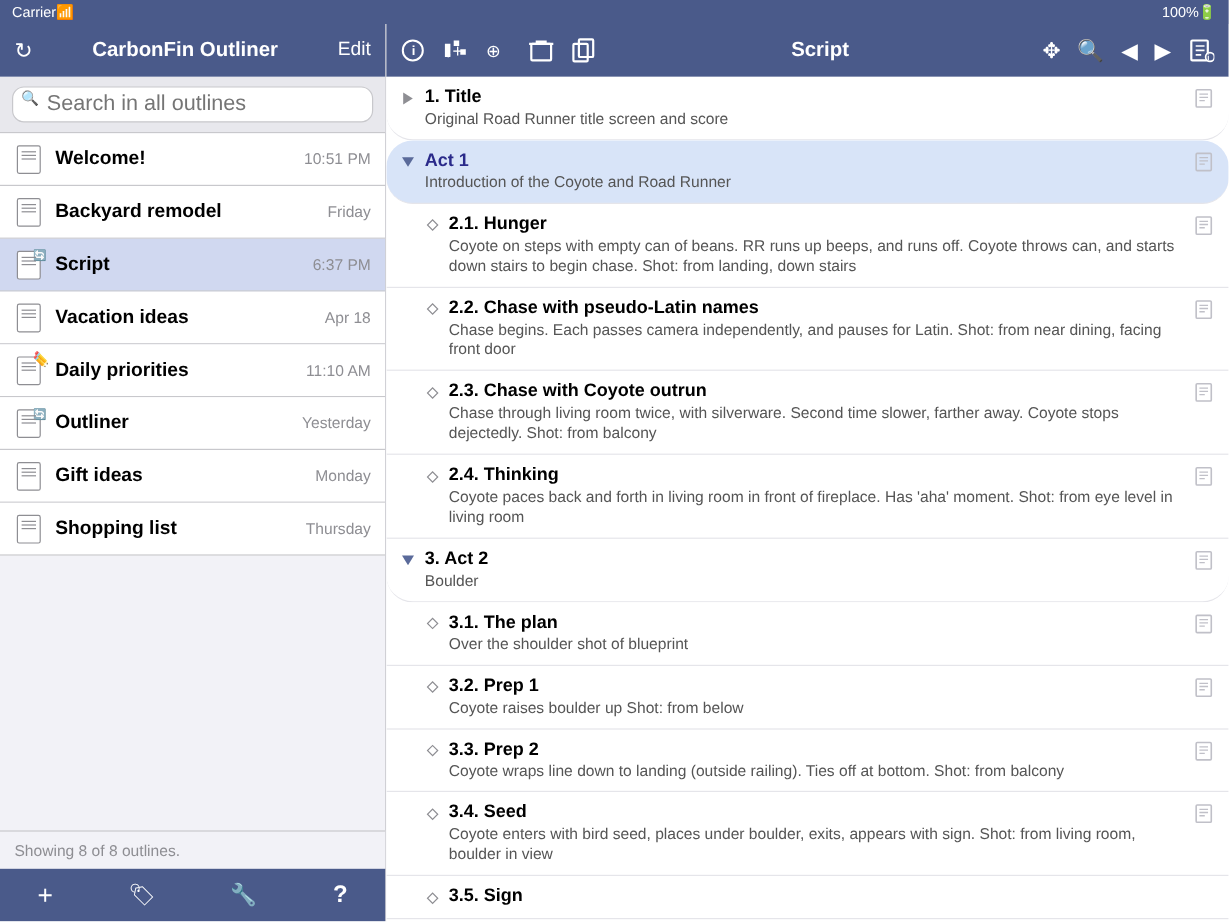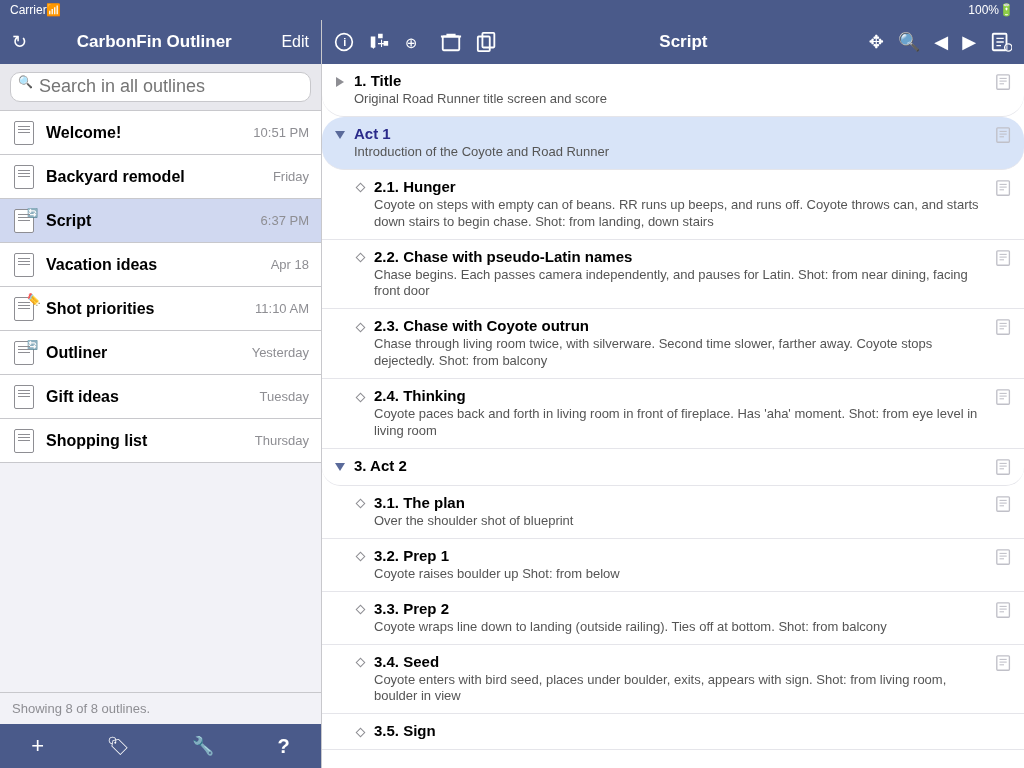--- a/index.html
+++ b/index.html
@@ -386,38 +386,38 @@
           </div>
           <span class="item-name">Vacation ideas</span>
           <span class="item-date">Apr 18</span>
         </div>
         <div class="outline-item">
           <div class="item-icon">
             <div class="doc-icon pencil">
               <span style="position:absolute;top:-2px;right:-6px;font-size:9px;">✏️</span>
             </div>
           </div>
-          <span class="item-name">Shot priorities</span>
+          <span class="item-name">Daily priorities</span>
           <span class="item-date">11:10 AM</span>
         </div>
         <div class="outline-item">
           <div class="item-icon">
             <div class="doc-icon">
               <span style="position:absolute;top:-2px;right:-6px;font-size:9px;">🔄</span>
             </div>
           </div>
           <span class="item-name">Outliner</span>
           <span class="item-date">Yesterday</span>
         </div>
         <div class="outline-item">
           <div class="item-icon">
             <div class="doc-icon"></div>
           </div>
           <span class="item-name">Gift ideas</span>
-          <span class="item-date">Tuesday</span>
+          <span class="item-date">Monday</span>
         </div>
         <div class="outline-item">
           <div class="item-icon">
             <div class="doc-icon"></div>
           </div>
           <span class="item-name">Shopping list</span>
           <span class="item-date">Thursday</span>
         </div>
       </div>
 
@@ -594,20 +594,21 @@
               <line x1="5" y1="12" x2="10" y2="12" stroke="#c0c0c8" stroke-width="1.2"></line>
             </svg>
           </div>
         </div>
         <div class="outline-row level-1" style="padding-left: 10px;">
           <div class="row-arrow">
             <span class="tri-down"></span>
           </div>
           <div class="row-content">
             <div class="row-title">3. Act 2</div>
+            <div class="row-subtitle">Boulder</div>
           </div>
           <div class="row-note-icon">
             <svg viewBox="0 0 20 20" width="18" height="18">
               <rect x="2" y="2" width="14" height="16" rx="1" fill="none" stroke="#c0c0c8" stroke-width="1.5"></rect>
               <line x1="5" y1="6" x2="13" y2="6" stroke="#c0c0c8" stroke-width="1.2"></line>
               <line x1="5" y1="9" x2="13" y2="9" stroke="#c0c0c8" stroke-width="1.2"></line>
               <line x1="5" y1="12" x2="10" y2="12" stroke="#c0c0c8" stroke-width="1.2"></line>
             </svg>
           </div>
         </div>

